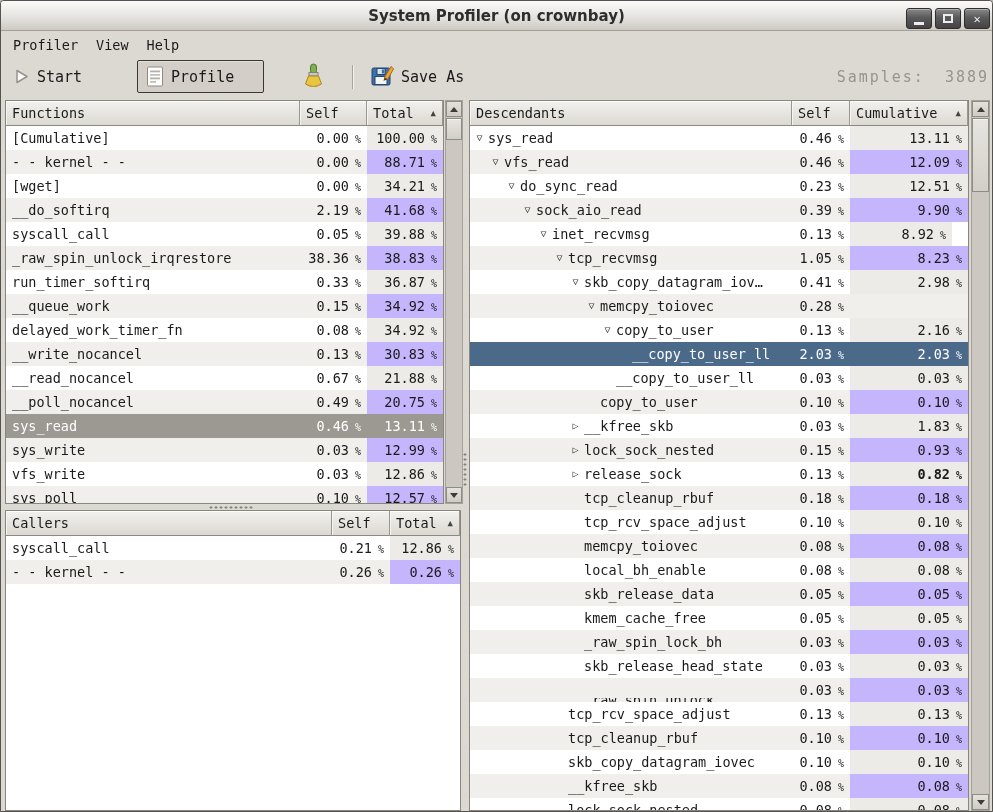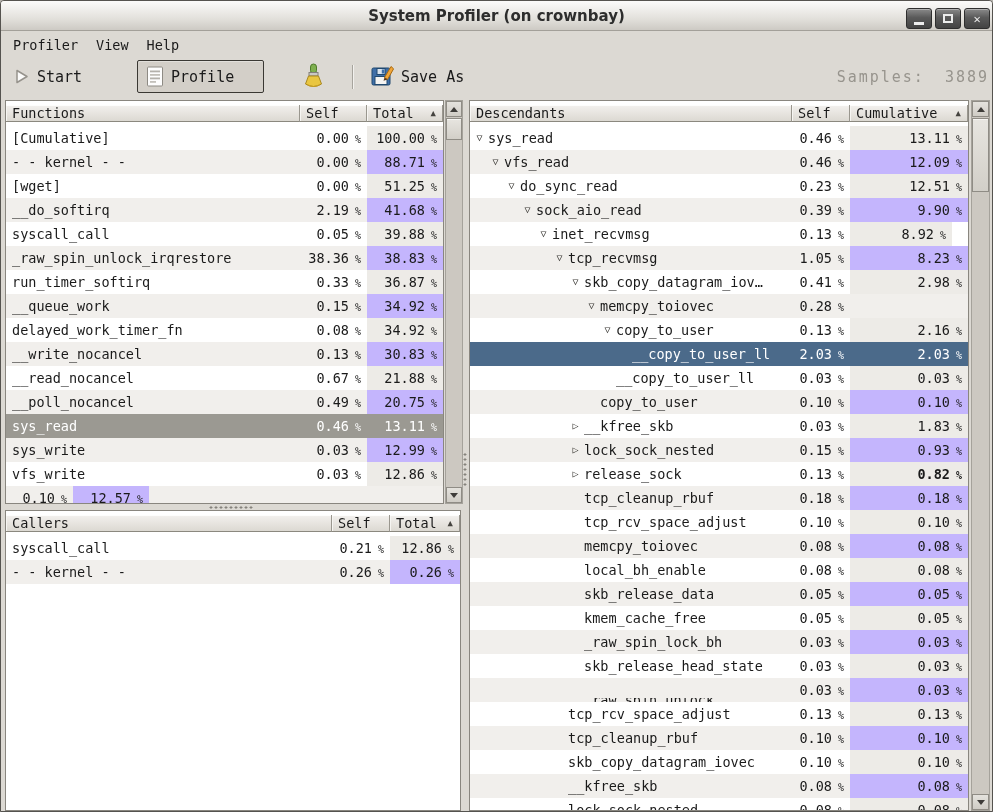--- a/index.html
+++ b/index.html
@@ -33,21 +33,21 @@
   #brush-btn{left:292px;width:40px;justify-content:center;}
   #tb-sep{position:absolute;left:351px;top:7px;width:1px;height:24px;background:#a7a49d;box-shadow:1px 0 0 #f2f1ee;}
   #saveas-btn{left:362px;}
   #samples{position:absolute;right:3px;top:0;height:100%;display:flex;align-items:center;color:#97948d;letter-spacing:2px;}
   #samples-label{margin-right:20px;}
   
   .panel{position:absolute;background:#fff;border:1px solid #89867f;overflow:hidden;}
   #functions-panel{left:4px;top:99px;width:439px;height:404px;}
   #callers-panel{left:4px;top:509px;width:456px;height:301px;}
   #descendants-panel{left:468px;top:99px;width:500px;height:711px;}
-  .thead{position:absolute;top:0;left:0;right:0;height:25px;display:flex;align-items:center;}
+  .thead{position:absolute;top:0;left:0;right:0;height:25px;display:flex;}
   .th{background:linear-gradient(#f3f1ee,#ded citizen 100%);background:linear-gradient(#f3f1ee,#dcd9d2);
     border-right:1px solid #9a978f;border-bottom:1px solid #8b887f;
     box-shadow:inset 0 1px 0 #fdfdfc,inset 1px 0 0 #f6f5f2;
     padding:0 6px;font-size:13.5px;display:flex;align-items:center;white-space:nowrap;overflow:hidden;}
   .th .arrow{margin-left:auto;padding-left:6px;font-size:9px;color:#45433f;}
   .rows{position:absolute;top:25px;bottom:0;left:0;right:0;overflow:hidden;background:#fff;}
   .trow{display:flex;height:24px;line-height:24px;font-size:13.5px;}
   .trow.alt{background:#f1efec;}
   .c{overflow:hidden;white-space:nowrap;flex:none;}
   .c.name{display:flex;align-items:center;padding-left:6px;}
@@ -174,21 +174,21 @@
           <div class="c num sorted" style="width: 76px;"><span>100.00</span><span class="pc"> %</span></div>
         </div>
         <div class="trow alt">
           <div class="c name" style="width: 294px;">- - kernel - -</div>
           <div class="c num " style="width: 67px;"><span>0.00</span><span class="pc"> %</span></div>
           <div class="c num sorted" style="width: 76px;"><span>88.71</span><span class="pc"> %</span></div>
         </div>
         <div class="trow">
           <div class="c name" style="width: 294px;">[wget]</div>
           <div class="c num " style="width: 67px;"><span>0.00</span><span class="pc"> %</span></div>
-          <div class="c num sorted" style="width: 76px;"><span>51.25</span><span class="pc"> %</span></div>
+          <div class="c num sorted" style="width: 76px;"><span>34.21</span><span class="pc"> %</span></div>
         </div>
         <div class="trow alt">
           <div class="c name" style="width: 294px;">__do_softirq</div>
           <div class="c num " style="width: 67px;"><span>2.19</span><span class="pc"> %</span></div>
           <div class="c num sorted" style="width: 76px;"><span>41.68</span><span class="pc"> %</span></div>
         </div>
         <div class="trow">
           <div class="c name" style="width: 294px;">syscall_call</div>
           <div class="c num " style="width: 67px;"><span>0.05</span><span class="pc"> %</span></div>
           <div class="c num sorted" style="width: 76px;"><span>39.88</span><span class="pc"> %</span></div>
@@ -237,20 +237,21 @@
           <div class="c name" style="width: 294px;">sys_write</div>
           <div class="c num " style="width: 67px;"><span>0.03</span><span class="pc"> %</span></div>
           <div class="c num sorted" style="width: 76px;"><span>12.99</span><span class="pc"> %</span></div>
         </div>
         <div class="trow">
           <div class="c name" style="width: 294px;">vfs_write</div>
           <div class="c num " style="width: 67px;"><span>0.03</span><span class="pc"> %</span></div>
           <div class="c num sorted" style="width: 76px;"><span>12.86</span><span class="pc"> %</span></div>
         </div>
         <div class="trow alt">
+          <div class="c name" style="width: 294px;">sys_poll</div>
           <div class="c num " style="width: 67px;"><span>0.10</span><span class="pc"> %</span></div>
           <div class="c num sorted" style="width: 76px;"><span>12.57</span><span class="pc"> %</span></div>
         </div>
       </div>
   </div>
   <div class="vscroll" id="functions-scroll">
     <div class="stepper up">
         <span class="arr-up"></span>
       </div>
     <div class="thumb" id="functions-thumb"></div>

